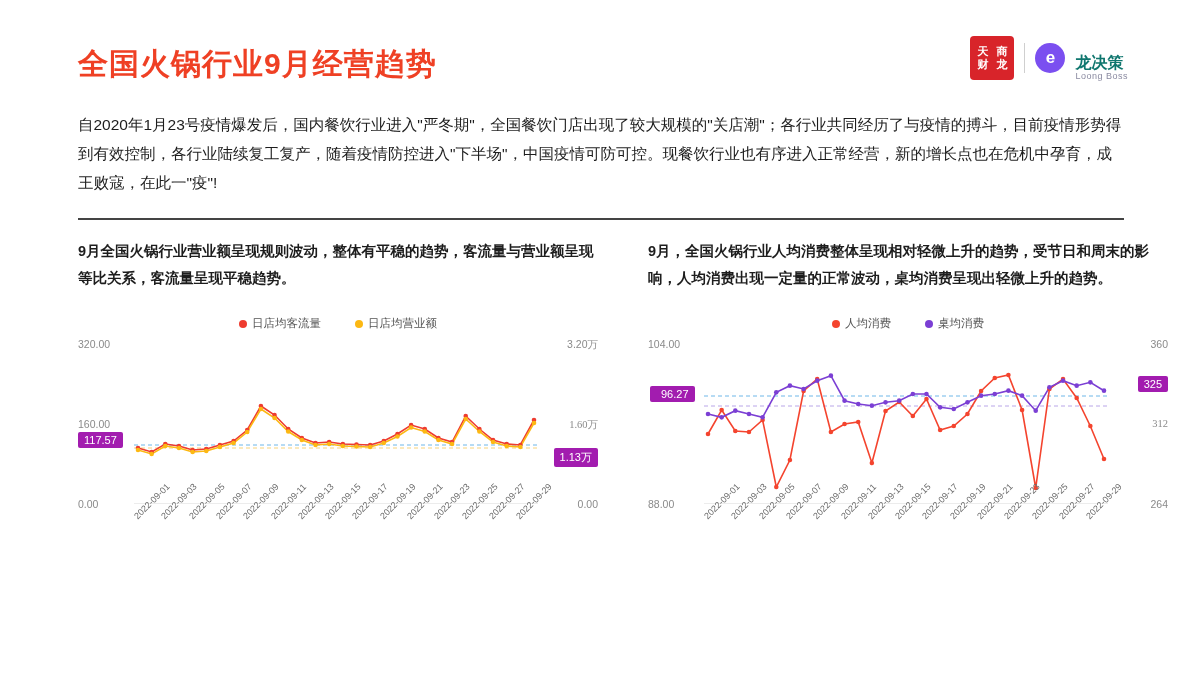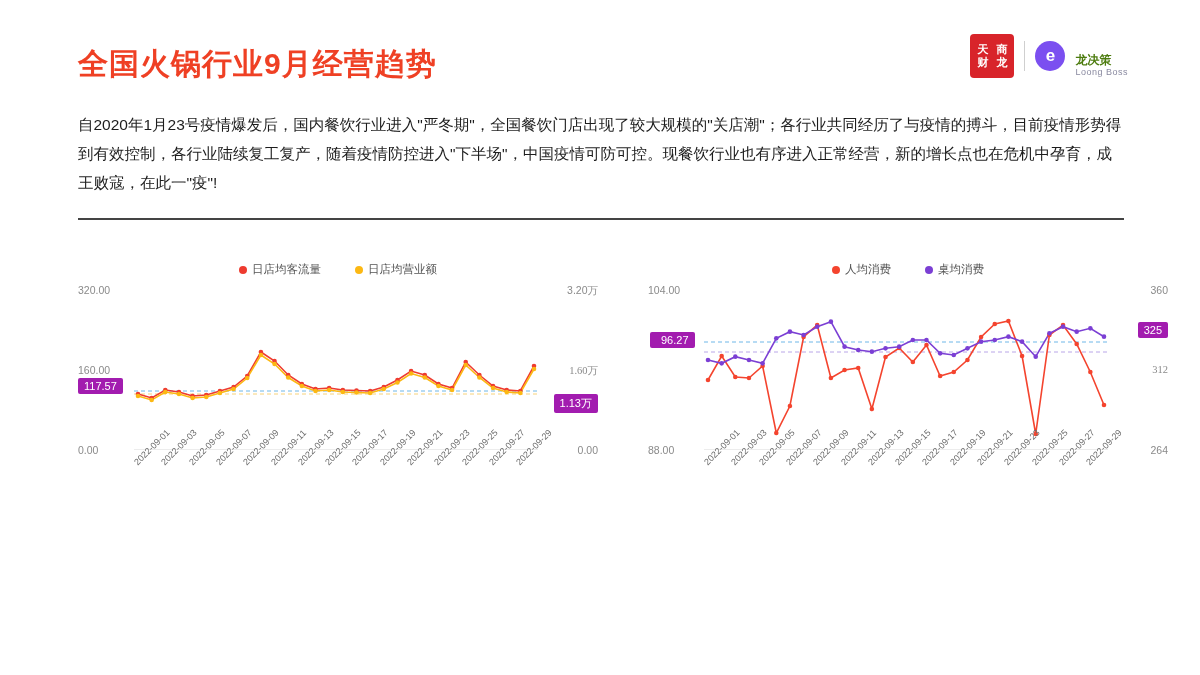--- a/index.html
+++ b/index.html
@@ -30,21 +30,21 @@
     padding:3px;box-sizing:border-box;text-align:center;
   }
   .logo-seal span{display:block;width:50%;padding:1px 0;}
   .logo-div{width:1px;height:30px;background:#cfcfcf;}
   .logo-mark{
     width:30px;height:30px;border-radius:50%;
     background:#7b4ff0;color:#fff;font-size:17px;font-weight:bold;
     display:flex;align-items:center;justify-content:center;
   }
   .logo-text{line-height:1.1;}
-  .logo-cn{font-size:12px;font-weight:bold;color:#4d7c0f;margin-top:20px;}
+  .logo-cn{font-size:16px;font-weight:bold;color:#0f766e;margin-top:20px;}
   .logo-en{font-size:9px;color:#8a8aa0;letter-spacing:.5px;}
 
   
   .intro{
     position:absolute;left:78px;top:110px;width:1046px;
     font-size:15.5px;line-height:29px;color:#1d1d1d;
   }
   .rule{
     position:absolute;left:78px;top:218px;width:1046px;height:2px;background:#444;
   }
@@ -103,20 +103,21 @@
     <div class="logo-text">
       <div class="logo-cn">龙决策</div>
       <div class="logo-en">Loong Boss</div>
     </div>
   </div>
 
   <div class="intro">自2020年1月23号疫情爆发后，国内餐饮行业进入"严冬期"，全国餐饮门店出现了较大规模的"关店潮"；各行业共同经历了与疫情的搏斗，目前疫情形势得到有效控制，各行业陆续复工复产，随着疫情防控进入"下半场"，中国疫情可防可控。现餐饮行业也有序进入正常经营，新的增长点也在危机中孕育，成王败寇，在此一"疫"!</div>
   <div class="rule"></div>
 
   <div class="col col-left">
+    <div class="col-text">9月全国火锅行业营业额呈现规则波动，整体有平稳的趋势，客流量与营业额呈现等比关系，客流量呈现平稳趋势。</div>
 
     <div class="chart-box">
       <div class="legend">
         <div class="legend-item">
           <span class="dot" style="background:#ee3b2f"></span>
           <span>日店均客流量</span>
         </div>
         <div class="legend-item">
           <span class="dot" style="background:#fcb813"></span>
           <span>日店均营业额</span>
@@ -221,20 +222,21 @@
           <div class="xlab" style="left: 271.103px; top: 2px;">2022-09-21</div>
           <div class="xlab" style="left: 298.414px; top: 2px;">2022-09-23</div>
           <div class="xlab" style="left: 325.724px; top: 2px;">2022-09-25</div>
           <div class="xlab" style="left: 353.034px; top: 2px;">2022-09-27</div>
           <div class="xlab" style="left: 380.345px; top: 2px;">2022-09-29</div>
         </div>
     </div>
   </div>
 
   <div class="col col-right">
+    <div class="col-text">9月，全国火锅行业人均消费整体呈现相对轻微上升的趋势，受节日和周末的影响，人均消费出现一定量的正常波动，桌均消费呈现出轻微上升的趋势。</div>
 
     <div class="chart-box">
       <div class="legend">
         <div class="legend-item">
           <span class="dot" style="background:#f4442e"></span>
           <span>人均消费</span>
         </div>
         <div class="legend-item">
           <span class="dot" style="background:#7b3fd4"></span>
           <span>桌均消费</span>

